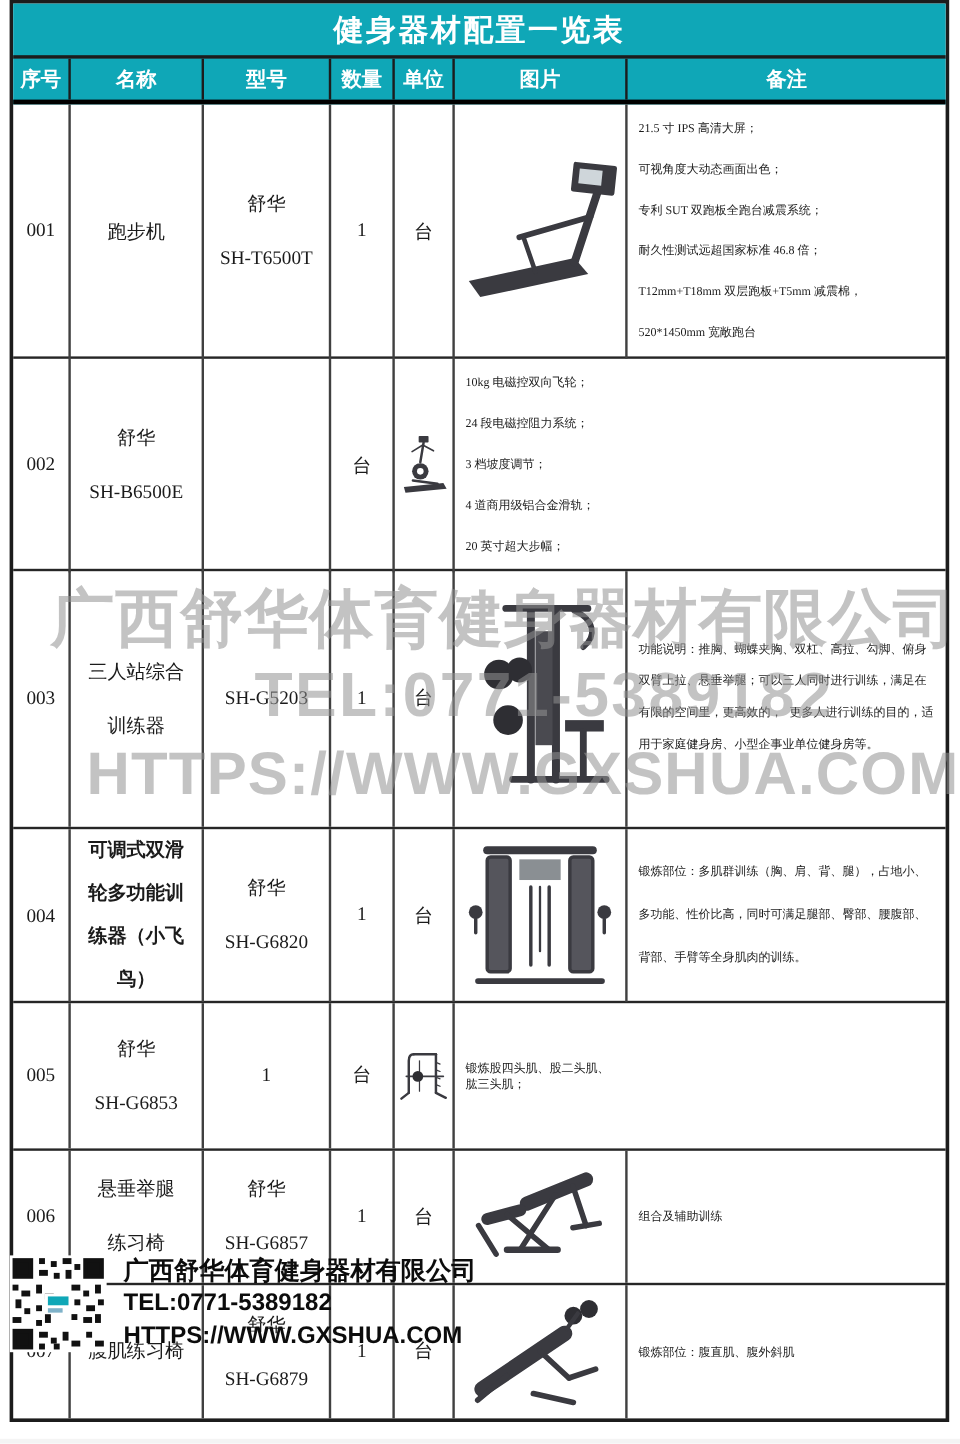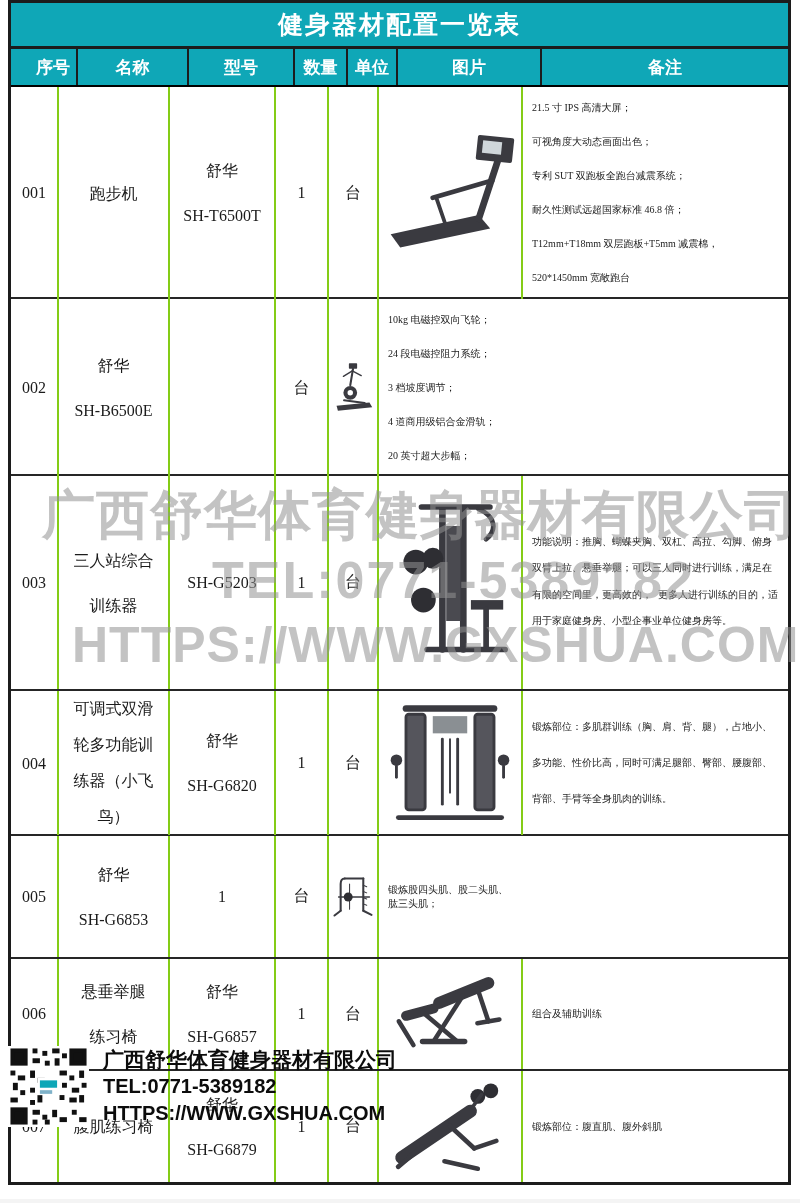--- a/index.html
+++ b/index.html
@@ -14,36 +14,36 @@
     border:3px solid #1c1c1c;box-sizing:border-box;background:#fff;
   }
   .title-row{
     height:46px;background:var(--teal);
     border-bottom:3px solid #1c1c1c;box-sizing:border-box;
     display:flex;align-items:center;justify-content:center;
     color:#fff;font-size:25px;font-weight:bold;letter-spacing:2px;
     font-family:"Liberation Sans","DejaVu Sans",sans-serif;
   }
   .grid{display:grid;grid-template-columns:48px 111px 106px 53px 50px 144px 1fr;}
-  .hdr{height:38px;background:var(--teal);border-bottom:2px solid #000000;box-sizing:border-box;padding-left:19px;}
+  .hdr{height:38px;background:var(--teal);border-bottom:4px solid #000000;box-sizing:border-box;}
   .hdr .cell{
     display:flex;align-items:center;justify-content:center;
     color:#fff;font-size:17px;font-weight:bold;
     font-family:"Liberation Sans","DejaVu Sans",sans-serif;
     border-right:2px solid #1c1c1c;box-sizing:border-box;
   }
   .hdr .cell:last-child{border-right:none;}
   .row{border-bottom:2px solid #262626;box-sizing:border-box;}
   .row:last-child{border-bottom:none;}
-  .cell{border-right:2px solid #84cc16;box-sizing:border-box;min-width:0;}
+  .cell{border-right:2px solid #404040;box-sizing:border-box;min-width:0;}
   .cell:last-child{border-right:none;}
   .c-center{display:flex;align-items:center;justify-content:center;text-align:center;font-size:16px;}
   .cell-lines{display:flex;flex-direction:column;align-items:center;justify-content:center;text-align:center;font-size:16px;}
   .cell-lines div{line-height:45px;}
-  .lh36 div{line-height:36px;}
+  .lh36 div{line-height:36px;font-weight:bold;}
   .remark{display:flex;flex-direction:column;justify-content:center;font-size:10px;padding:4px 9px;box-sizing:border-box;}
   .remark.rlines div{line-height:34px;}
   .remark.para26{line-height:26.5px;font-family:Liberation Mono, monospace;}
   .remark.para36{line-height:36px;}
   .imgcell{display:flex;align-items:center;justify-content:center;}
   
   .wm{position:absolute;color:rgba(145,145,145,0.55);font-weight:bold;white-space:nowrap;
       font-family:"Liberation Sans","DejaVu Sans",sans-serif;pointer-events:none;z-index:5;}
   .wm1{left:42px;top:480px;font-size:53px;letter-spacing:1px;}
   .wm2{left:212px;top:550px;font-size:52px;letter-spacing:2px;}

